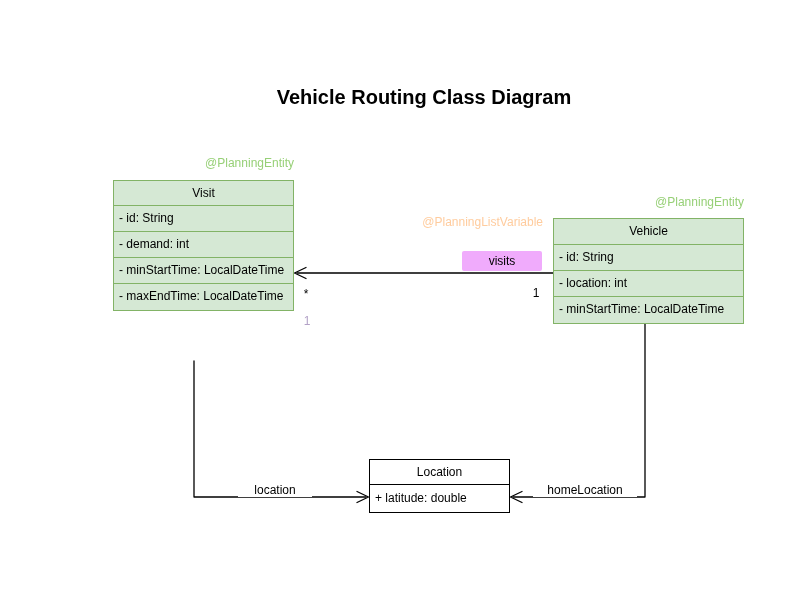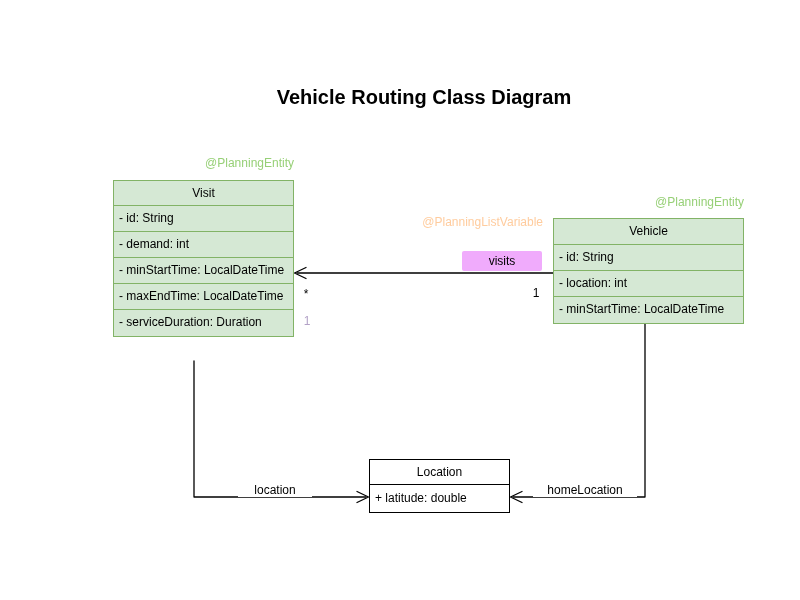--- a/index.html
+++ b/index.html
@@ -77,21 +77,20 @@
 
   <div id="diagram-title" class="abs">Vehicle Routing Class Diagram</div>
 
   <div id="visit-annotation" class="abs annotation">@PlanningEntity</div>
   <div id="visit-class" class="abs uml-class uml-green">
     <div class="uml-header">Visit</div>
     <div class="uml-row">- id: String</div>
     <div class="uml-row">- demand: int</div>
     <div class="uml-row">- minStartTime: LocalDateTime</div>
     <div class="uml-row">- maxEndTime: LocalDateTime</div>
-    <div class="uml-row">- serviceDuration: Duration</div>
   </div>
 
   <div id="vehicle-annotation" class="abs annotation">@PlanningEntity</div>
   <div id="vehicle-class" class="abs uml-class uml-green">
     <div class="uml-header">Vehicle</div>
     <div class="uml-row">- id: String</div>
     <div class="uml-row">- location: int</div>
     <div class="uml-row">- minStartTime: LocalDateTime</div>
   </div>
 

